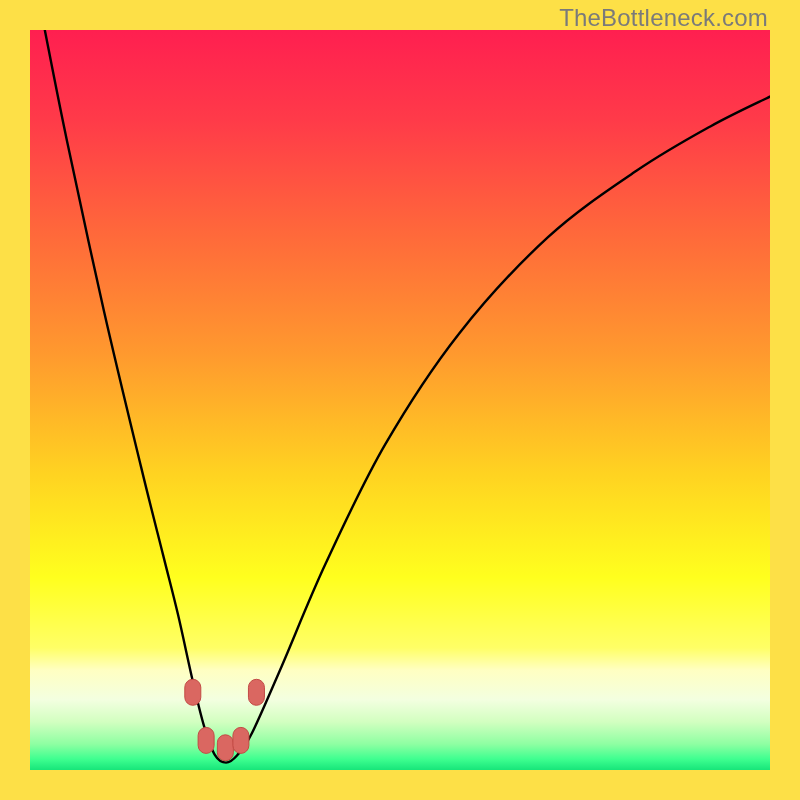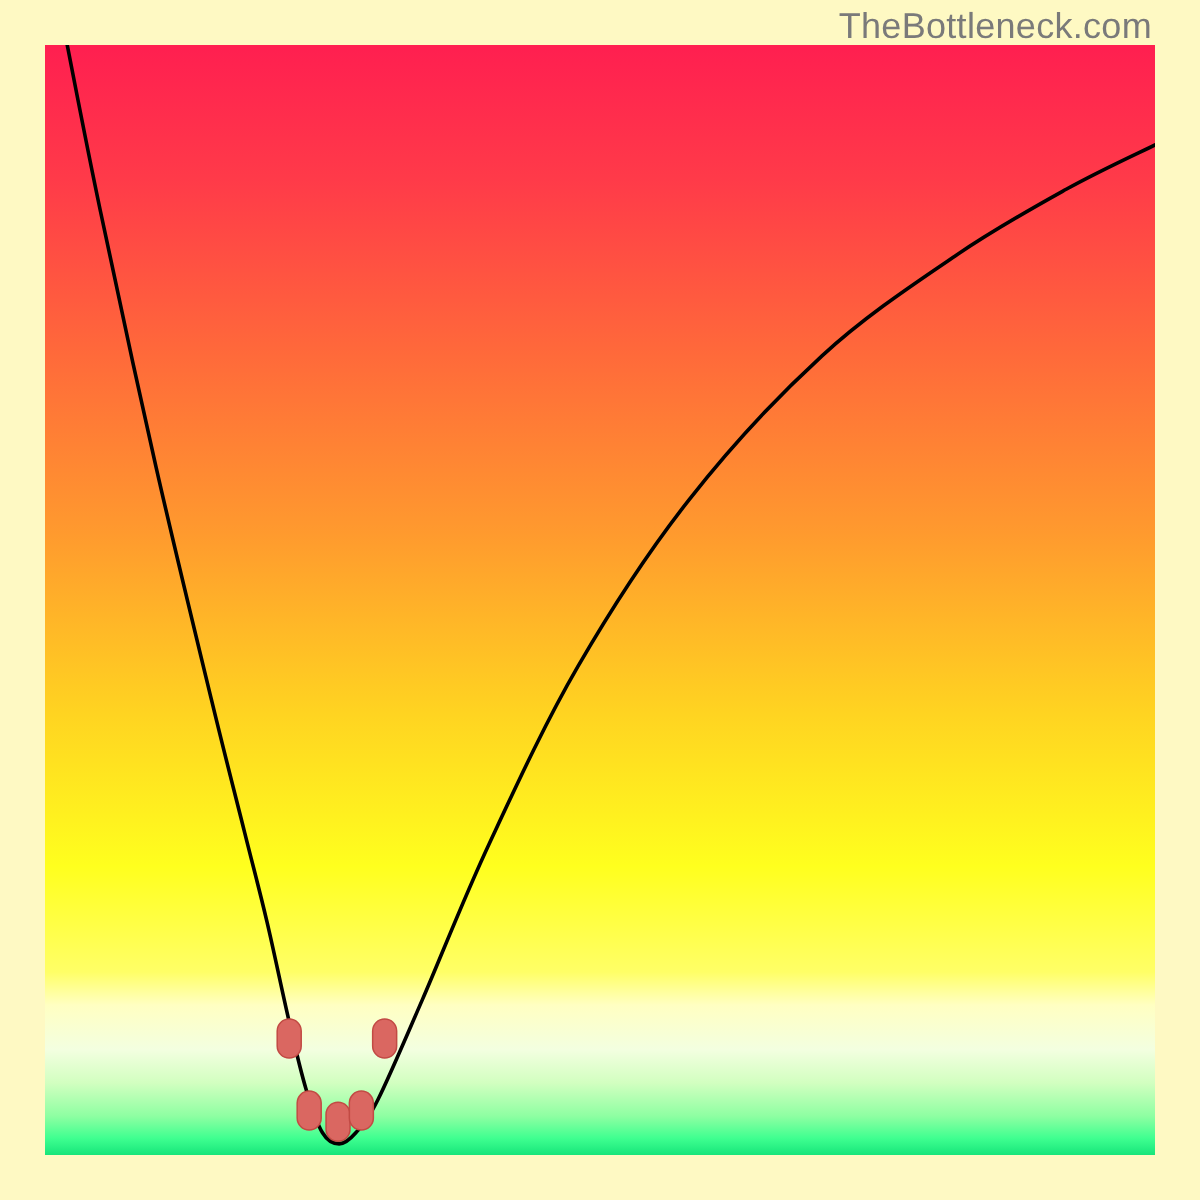--- a/index.html
+++ b/index.html
@@ -7,21 +7,21 @@
     padding: 0;
     width: 800px;
     height: 800px;
     background: #000;
     overflow: hidden;
     font-family: Arial, Helvetica, sans-serif;
   }
   .frame {
     position: absolute;
     inset: 0;
-    background: #fef9c3;
+    background: #fde047;
   }
   .plot {
     position: absolute;
     left: 30px;
     top: 30px;
     width: 740px;
     height: 740px;
     overflow: hidden;
   }
   .gradient {

